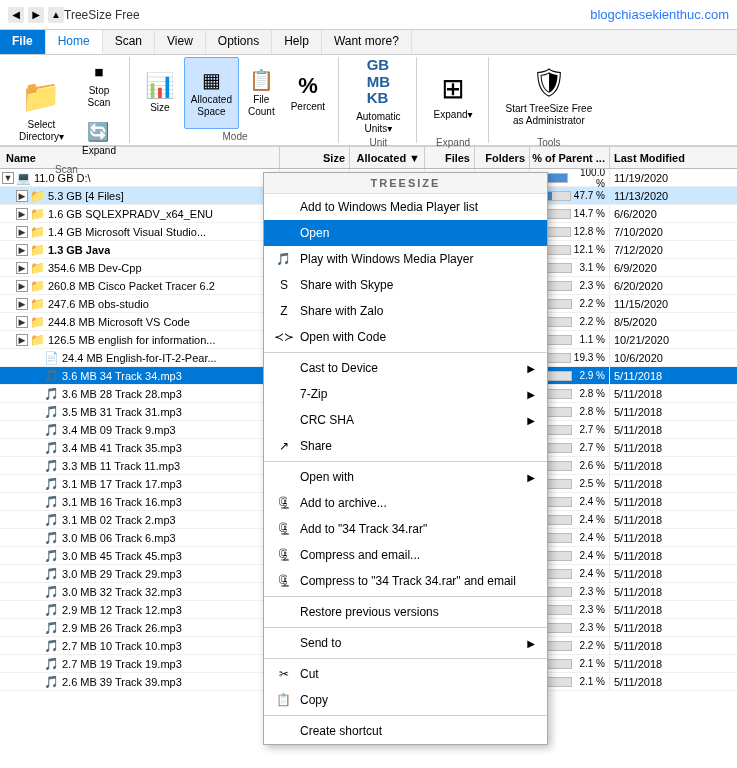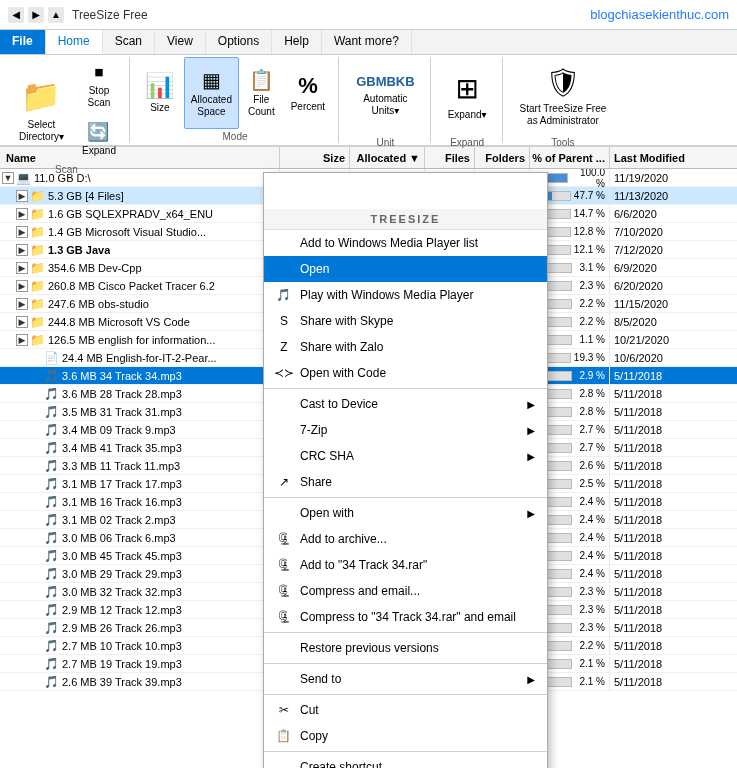--- a/index.html
+++ b/index.html
@@ -2,21 +2,21 @@
 <html><head>
   <meta charset="utf-8">
   <style>
     * { margin: 0; padding: 0; box-sizing: border-box; }
     body { font-family: 'Segoe UI', Tahoma, sans-serif; font-size: 12px; background: #f0f0f0; width: 737px; height: 768px; overflow: hidden; position: relative; }
 
     
     .title-bar { height: 30px; background: #fff; display: flex; align-items: center; padding: 0 8px; border-bottom: 1px solid #ccc; }
     .title-bar-icons { display: flex; gap: 4px; align-items: center; }
     .title-icon { width: 16px; height: 16px; background: #e8e8e8; border-radius: 2px; display: flex; align-items: center; justify-content: center; font-size: 10px; cursor: pointer; }
-    .title-text { margin-left: 8px; font-size: 12px; color: #333; }
+    .title-text { font-size: 12px; color: #333; }
     .watermark { margin-left: auto; font-size: 13px; font-weight: normal; color: #2979ff; }
 
     
     .ribbon { background: #fff; border-bottom: 2px solid #d0d0d0; }
     .ribbon-tabs { display: flex; background: #f3f3f3; border-bottom: 1px solid #ccc; }
     .ribbon-tab { padding: 4px 12px; font-size: 12px; cursor: pointer; border-right: 1px solid #e0e0e0; }
     .ribbon-tab.active { background: #fff; color: #0078d7; border-bottom: 2px solid #fff; }
 
     .ribbon-content { display: flex; padding: 2px 4px; gap: 2px; height: 90px; align-items: flex-end; }
     .ribbon-group { display: flex; flex-direction: column; align-items: center; border-right: 1px solid #d0d0d0; padding: 0 6px 2px; height: 100%; }
@@ -65,21 +65,21 @@
     .indent { display: inline-block; }
     .expand-icon { width: 12px; height: 12px; display: inline-flex; align-items: center; justify-content: center; font-size: 9px; margin-right: 2px; cursor: pointer; border: 1px solid #999; background: #fff; color: #333; flex-shrink: 0; }
 
     
     .context-menu { position: absolute; background: #fff; border: 1px solid #aaa; box-shadow: 3px 3px 8px rgba(0,0,0,0.25); z-index: 1000; width: 285px; font-size: 12px; }
     .context-menu-item { padding: 5px 12px; cursor: pointer; display: flex; align-items: center; gap: 8px; white-space: nowrap; }
     .context-menu-item.highlighted { background: #0078d7; color: #fff; }
     .context-menu-separator { height: 1px; background: #d0d0d0; margin: 2px 0; }
     .context-menu-item .cm-icon { width: 16px; height: 16px; font-size: 12px; display: flex; align-items: center; justify-content: center; flex-shrink: 0; }
     .context-menu-item .cm-arrow { margin-left: auto; font-size: 10px; }
-    .context-menu-header { padding: 4px 12px; font-weight: bold; font-size: 11px; background: #f5f5f5; border-bottom: 1px solid #e0e0e0; text-align: center; letter-spacing: 2px; color: #666; margin-top: 36px; }
+    .context-menu-header { padding: 4px 12px; font-weight: bold; font-size: 11px; background: #f5f5f5; border-bottom: 1px solid #e0e0e0; text-align: center; letter-spacing: 2px; color: #666; }
   </style>
 </head>
 <body>
 
 <div class="title-bar">
   <div class="title-bar-icons">
     <div class="title-icon">◀</div>
     <div class="title-icon">▶</div>
     <div class="title-icon">▲</div>
   </div>
@@ -138,21 +138,21 @@
           <span class="label">Percent</span>
         </div>
       </div>
       <div class="ribbon-group-label">Mode</div>
     </div>
 
     <div class="ribbon-group">
       <div class="ribbon-group-items">
         <div class="ribbon-btn-large">
           <div style="display:flex;align-items:center;gap:1px;">
-            <div style="display:flex;flex-direction:row;font-size:13px;font-weight:bold;line-height:1.1;color:#2060a0;">
+            <div style="display:flex;flex-direction:column;font-size:15px;font-weight:bold;line-height:1.1;color:#2060a0;">
               <span>GB</span>
               <span>MB</span>
               <span>KB</span>
             </div>
           </div>
           <span class="label">Automatic<br>Units▾</span>
         </div>
       </div>
       <div class="ribbon-group-label">Unit</div>
     </div>

